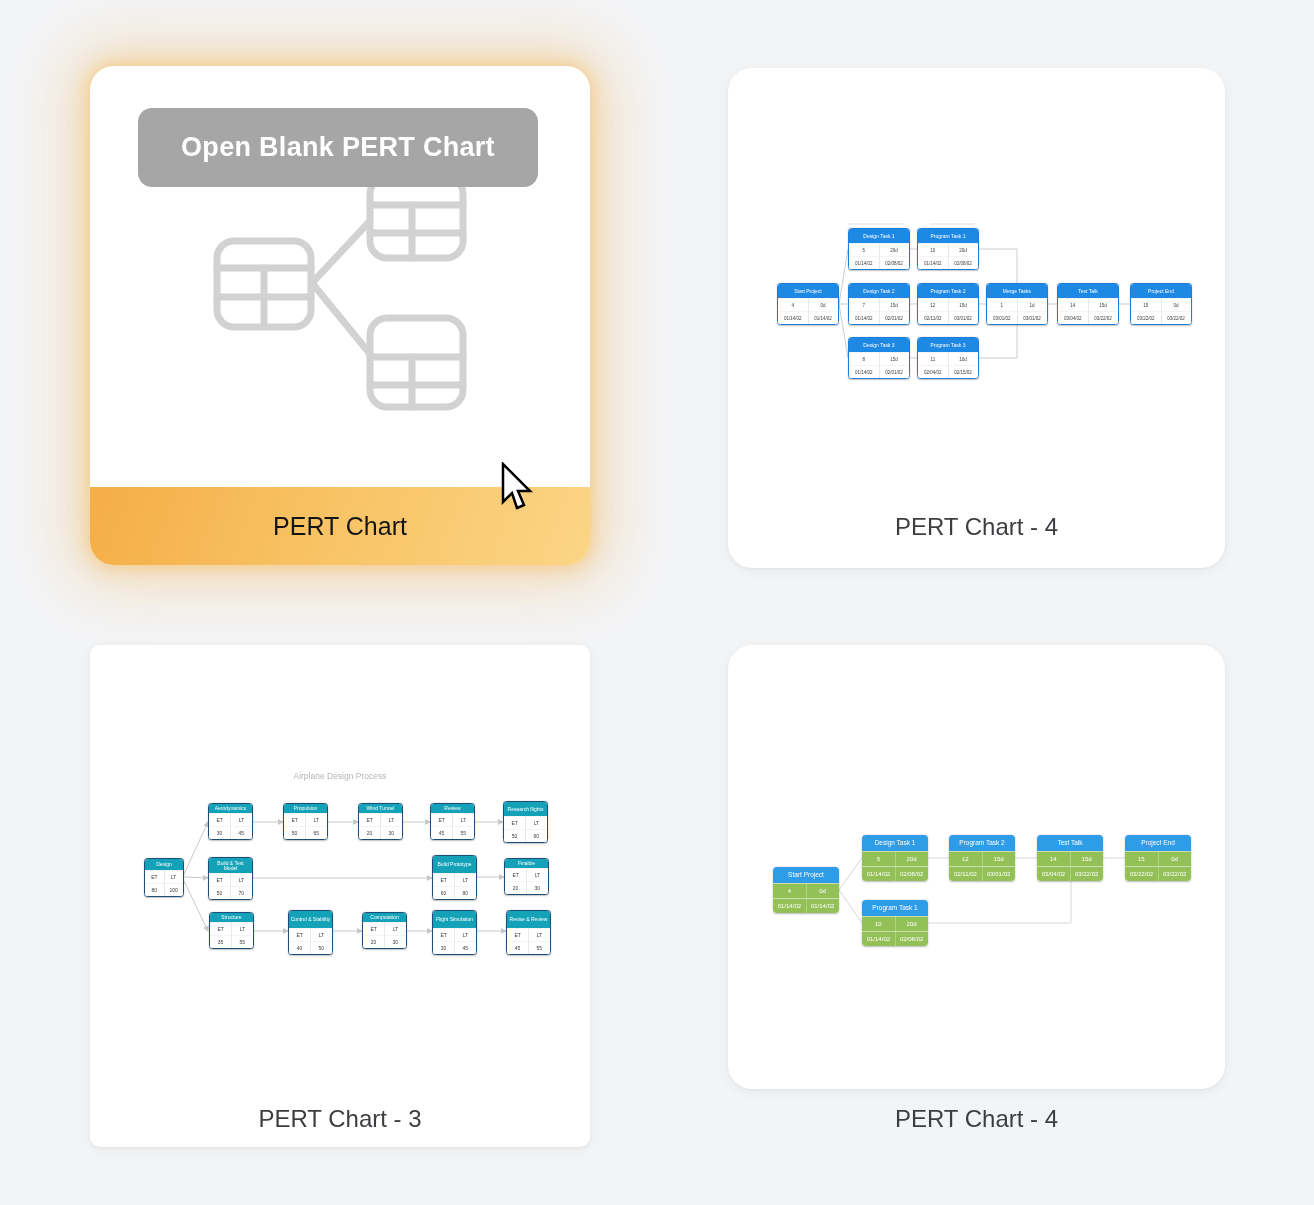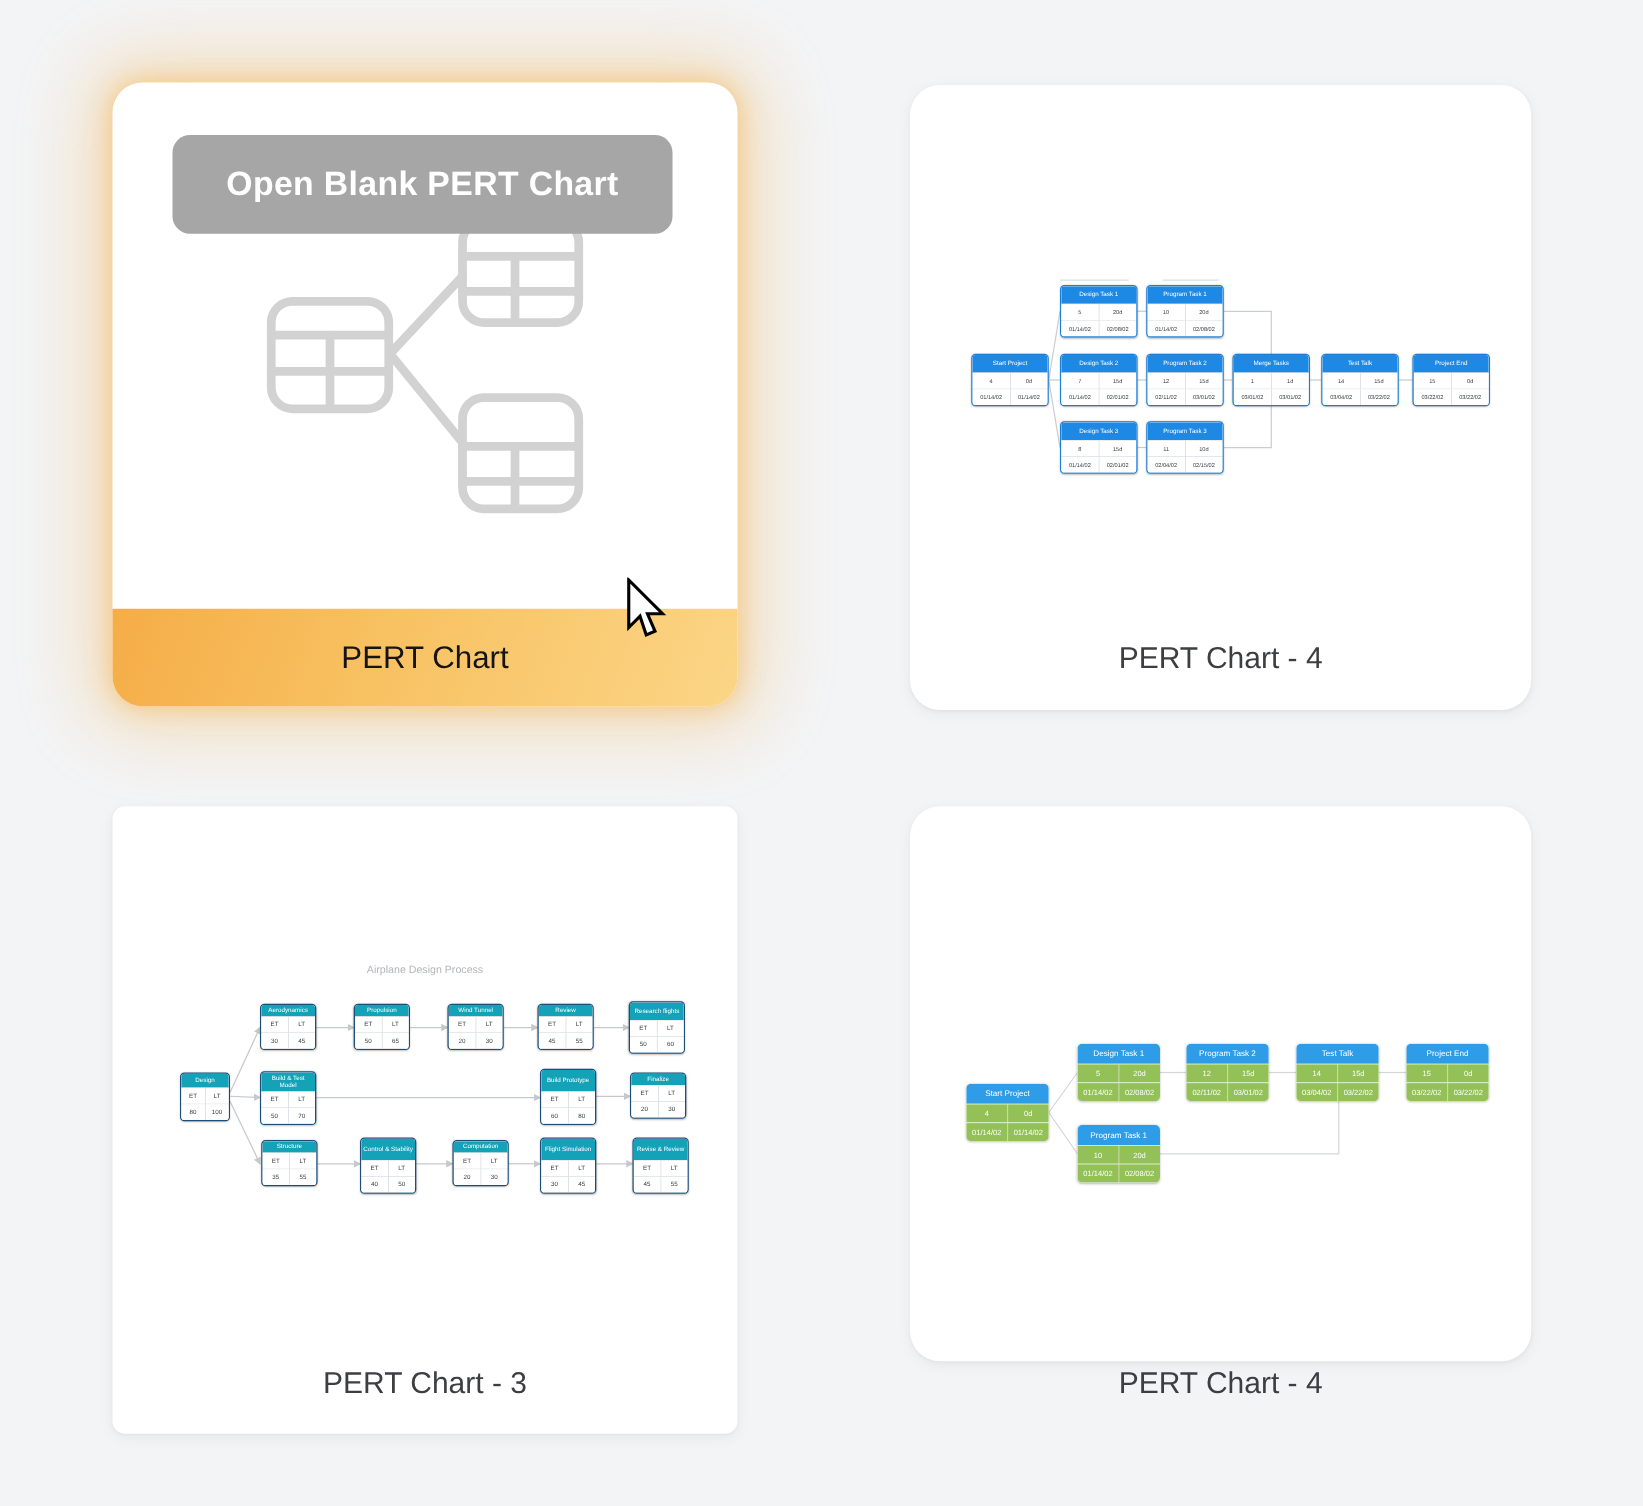--- a/index.html
+++ b/index.html
@@ -24,21 +24,21 @@
   .blank-footer { position:absolute; left:0; top:421px; width:100%; height:78px;
                   border-radius:0 0 24px 24px;
                   background:linear-gradient(110deg,#f5ad47 0%, #f8c263 45%, #fbd586 100%);
                   display:flex; align-items:center; justify-content:center; }
   .blank-footer span { font-size:25px; font-weight:normal; color:#141414; }
 
   
   .thumb-host { position:absolute; inset:0; border-radius:24px; overflow:hidden; }
   .card-label { position:absolute; left:0; width:100%; top:445px; text-align:center;
                 font-size:24px; color:#3d3e41; }
-  .card-3 .card-label, .card-4 .card-label { top:448px;text-align:center; }
+  .card-3 .card-label, .card-4 .card-label { top:460px;text-align:center; }
 
   .thumb2x { position:absolute; left:0; top:0; width:1000px; height:1010px;
              transform:scale(.5); transform-origin:0 0; }
   .thumb2x svg { position:absolute; left:0; top:0; }
 
   .pnode { position:absolute; display:flex; flex-direction:column; background:#fff;
            border:2px solid var(--bd); border-radius:7px; overflow:hidden;
            box-shadow:0 1px 3px rgba(0,0,0,.25); }
   .hd { flex:1 1 auto; display:flex; align-items:center; justify-content:center;
         background:var(--hd); color:#fff; text-align:center; line-height:1.15; padding:1px 3px; }

